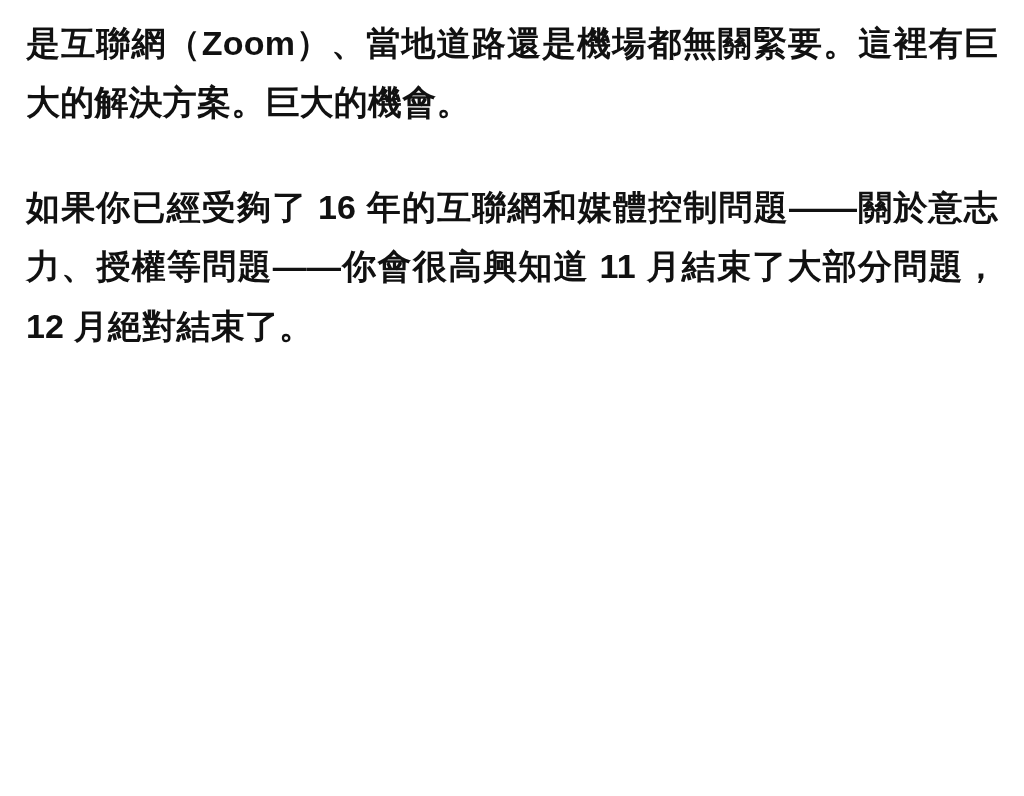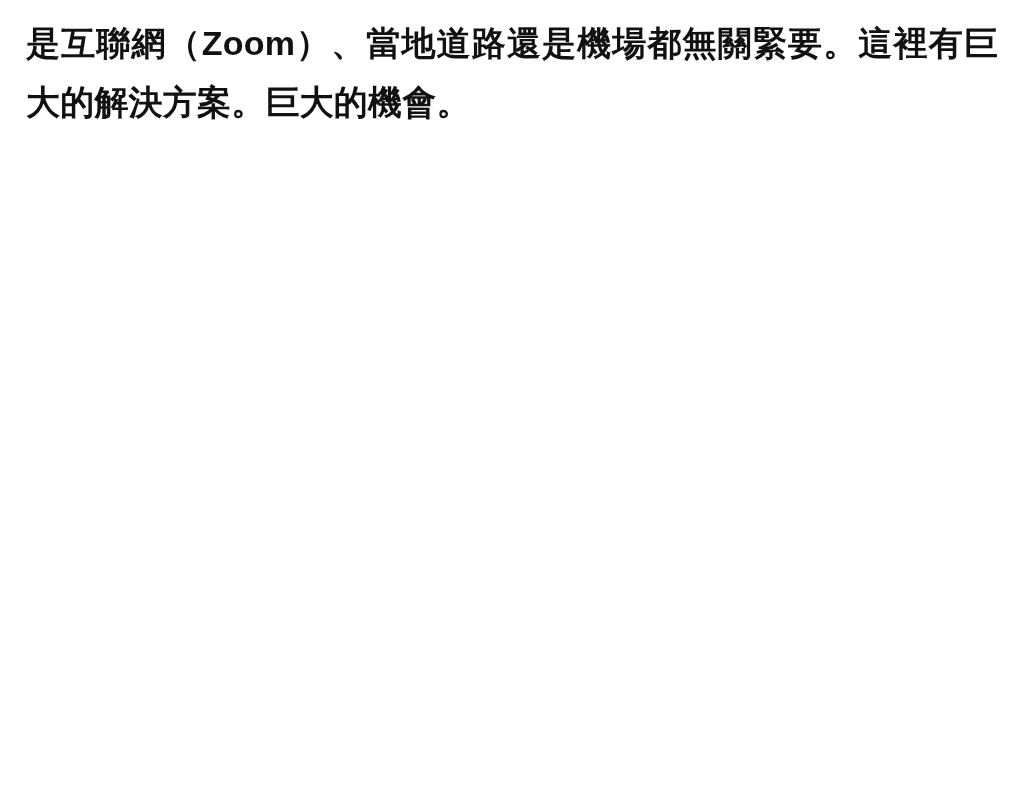--- a/index.html
+++ b/index.html
@@ -38,14 +38,15 @@
   .para:last-child {
     margin-bottom: 0;
   }
 </style>
 </head>
 <body>
 
 <div class="page">
   <div class="article">
     <p class="para">是互聯網（Zoom）、當地道路還是機場都無關緊要。這裡有巨大的解決方案。巨大的機會。</p>
+    <p class="para">如果你已經受夠了 16 年的互聯網和媒體控制問題——關於意志力、授權等問題——你會很高興知道 11 月結束了大部分問題，12 月絕對結束了。</p>
   </div>
 </div>
 
 </body></html>

